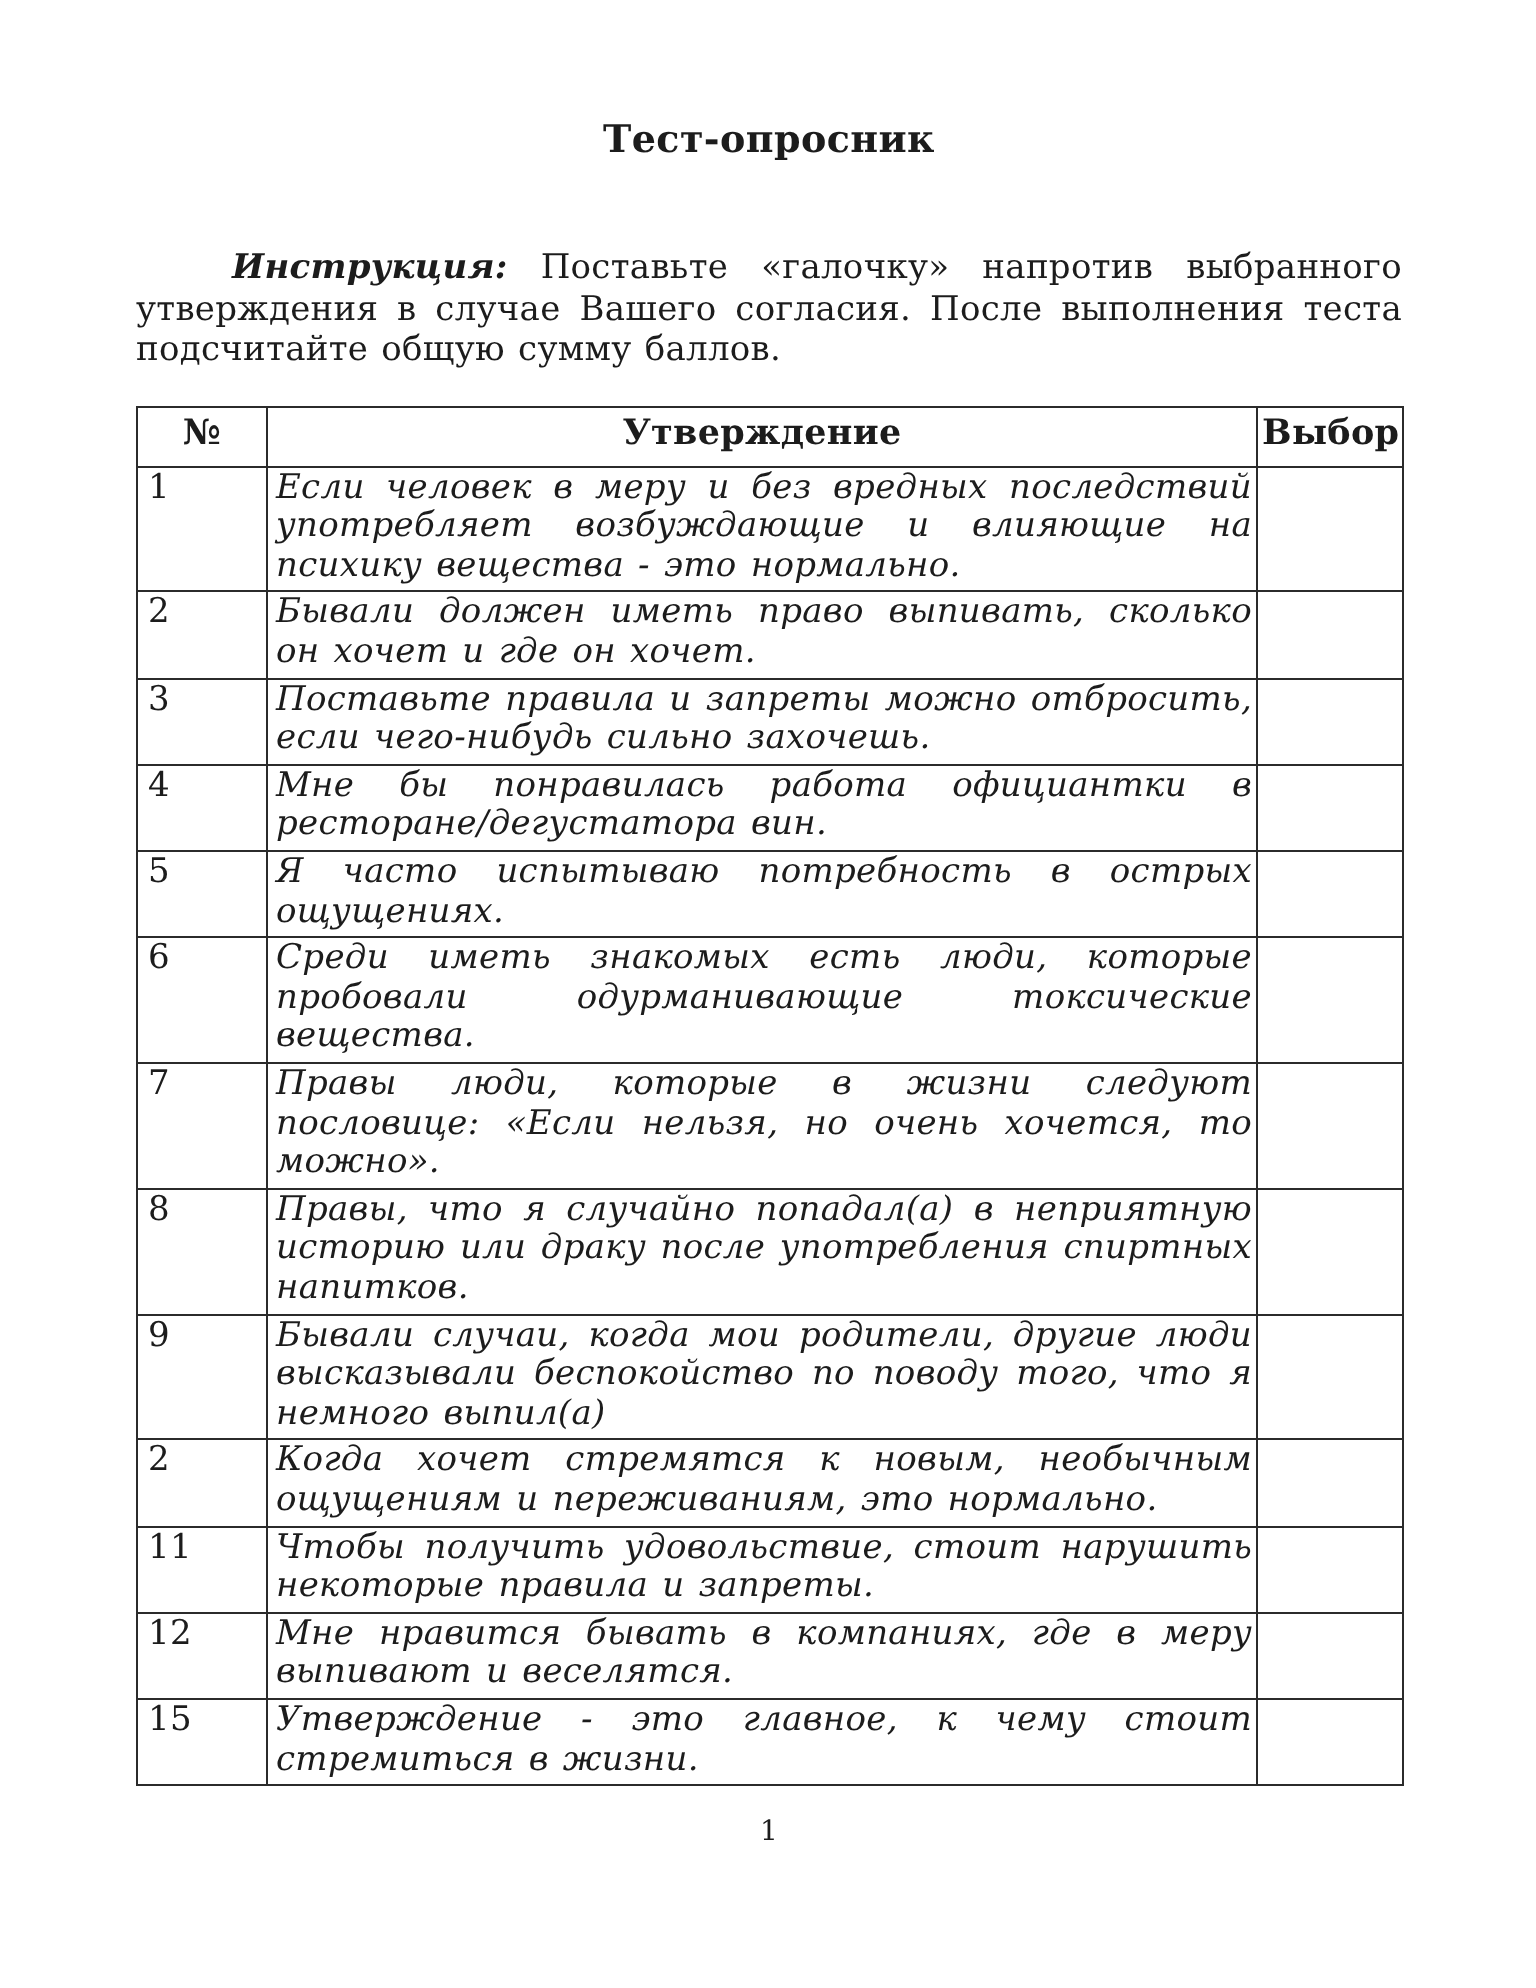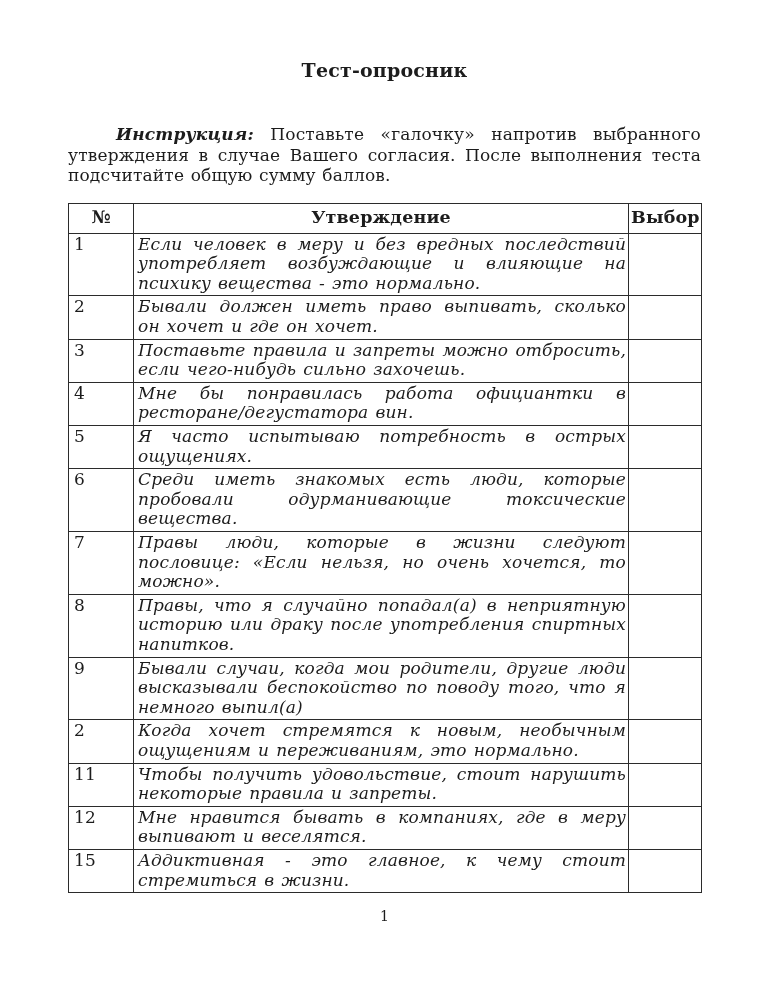--- a/index.html
+++ b/index.html
@@ -160,21 +160,21 @@
     <td class="c-stmt">Чтобы получить удовольствие, стоит нарушить некоторые правила и запреты.</td>
     <td class="c-choice"></td>
   </tr>
         <tr>
     <td class="c-num">12</td>
     <td class="c-stmt">Мне нравится бывать в компаниях, где в меру выпивают и веселятся.</td>
     <td class="c-choice"></td>
   </tr>
         <tr>
     <td class="c-num">15</td>
-    <td class="c-stmt">Аддиктивная - это главное, к чему стоит стремиться в жизни.</td>
+    <td class="c-stmt">Утверждение - это главное, к чему стоит стремиться в жизни.</td>
     <td class="c-choice"></td>
   </tr>
       </tbody>
   </table>
 
   <div class="page-number">1</div>
 
 </div>
 
 </body></html>

